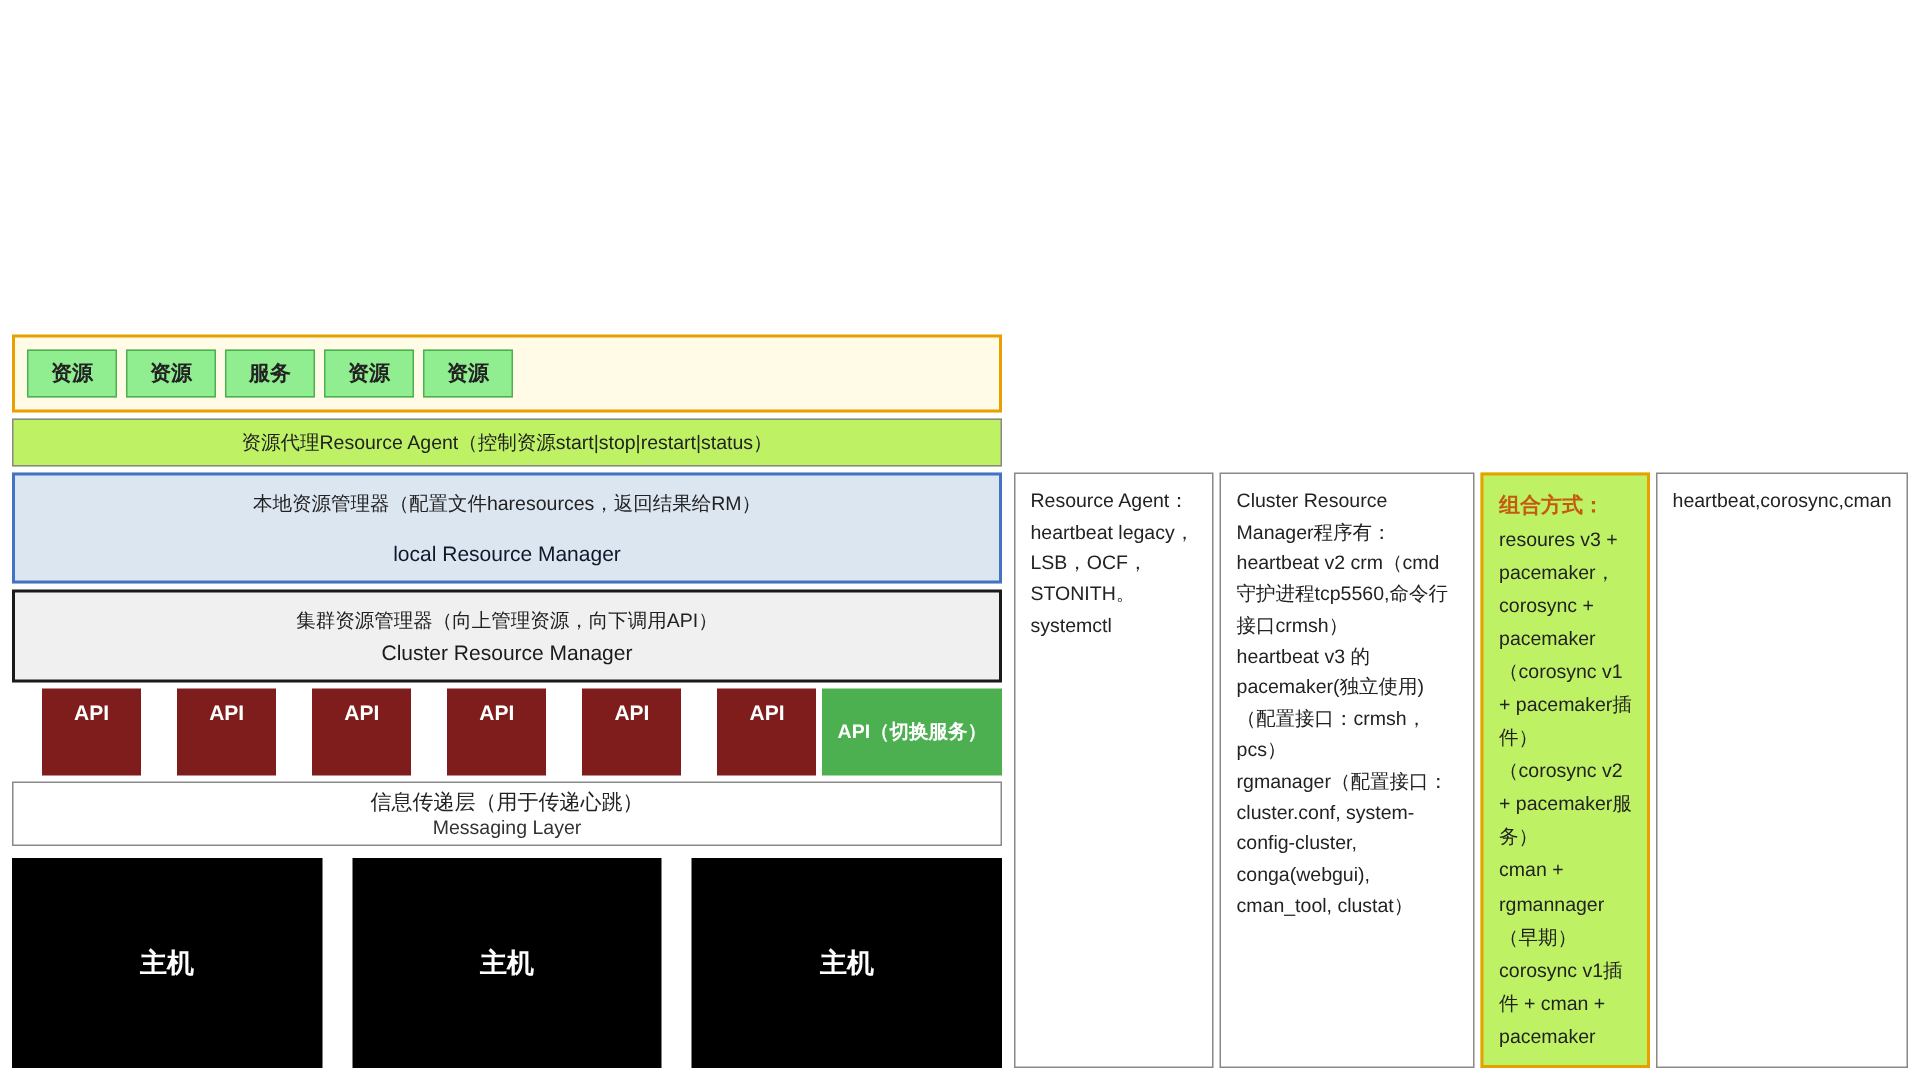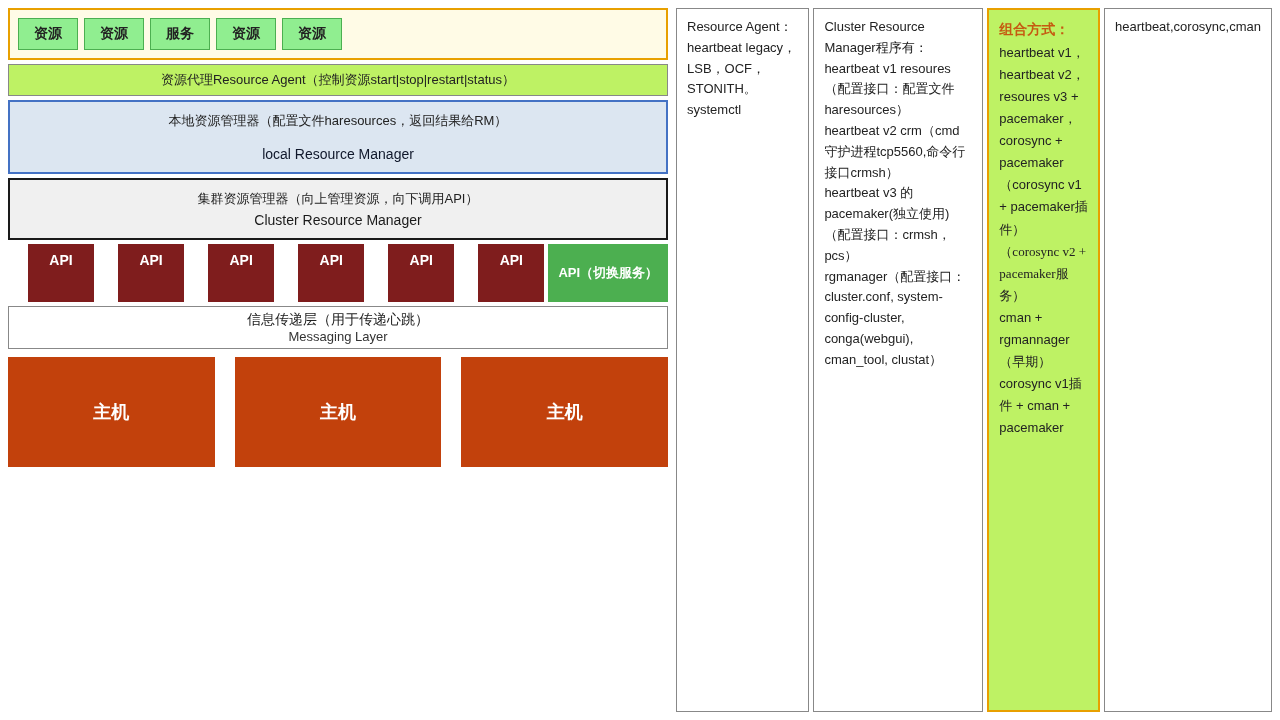--- a/index.html
+++ b/index.html
@@ -10,20 +10,21 @@
       width: 1280px;
       height: 720px;
       overflow: hidden;
     }
     .main-container {
       display: flex;
       width: 1280px;
       height: 720px;
       padding: 8px;
       gap: 8px;
+      align-items: flex-end;
     }
     
     .left-panel {
       width: 660px;
       display: flex;
       flex-direction: column;
       gap: 4px;
     }
     
     .resources-box {
@@ -126,26 +127,26 @@
       font-size: 13px;
       color: #333;
     }
     
     .hosts-row {
       display: flex;
       gap: 20px;
       margin-top: 4px;
     }
     .host-box {
-      background: #c2410c;
+      background: #000000;
       color: #fff;
       font-size: 18px;
       font-weight: bold;
       flex: 1;
-      height: 110px;
+      height: 140px;
       display: flex;
       align-items: center;
       justify-content: center;
     }
 
     
     .right-panel {
       flex: 1;
       display: flex;
       flex-direction: row;
@@ -230,34 +231,32 @@
 
   <div class="right-panel">
 
     <div class="info-box">
       <span>Resource Agent：heartbeat legacy，LSB，OCF，STONITH。systemctl</span>
     </div>
 
     <div class="info-box">
       <div>Cluster Resource Manager程序有：</div>
       <div id="crm-info-lines">
-          <div>heartbeat v1 resoures（配置接口：配置文件haresources）</div>
           <div>heartbeat v2 crm（cmd守护进程tcp5560,命令行接口crmsh）</div>
           <div>heartbeat v3 的 pacemaker(独立使用)（配置接口：crmsh，pcs）</div>
           <div>rgmanager（配置接口：cluster.conf, system-config-cluster, conga(webgui), cman_tool, clustat）</div>
         </div>
     </div>
 
     <div class="info-box-orange">
       <div class="combo-title">组合方式：</div>
       <div id="combo-lines">
-          <div>heartbeat v1，heartbeat v2，</div>
           <div>resoures v3 + pacemaker，</div>
           <div>corosync + pacemaker（corosync v1 + pacemaker插件）</div>
-          <div style=" font-family: Liberation Serif, serif;">（corosync v2 + pacemaker服务）</div>
+          <div style="">（corosync v2 + pacemaker服务）</div>
           <div>cman + rgmannager（早期）</div>
           <div>corosync v1插件 + cman + pacemaker</div>
         </div>
     </div>
 
     <div class="info-box">
       <div>heartbeat,corosync,cman</div>
     </div>
 
   </div>

